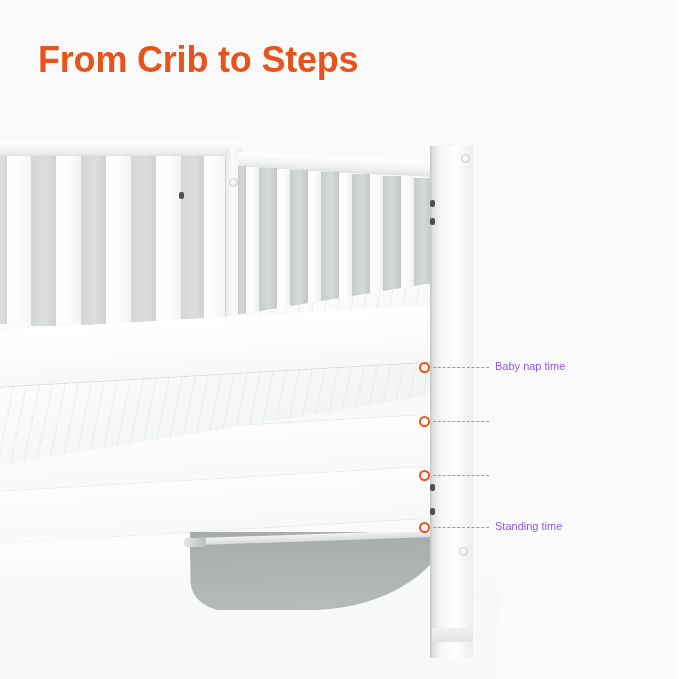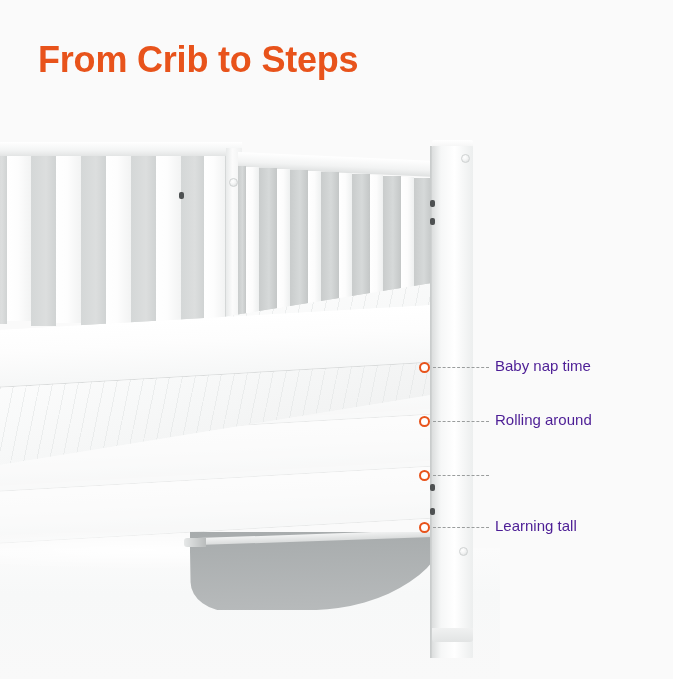--- a/index.html
+++ b/index.html
@@ -276,22 +276,22 @@
   }
   .leader {
     position: absolute;
     left: 14px;
     top: 9px;
     height: 0;
     border-top: 1px dashed #9a9d9d;
   }
   .callout-label {
     position: absolute;
-    font-size: 15px;
-    color: #4c1d95;
+    font-size: 11px;
+    color: #8b5cf6;
     line-height: 20px;
     white-space: nowrap;
   }
 </style>
 </head>
 <body>
 
 <div id="stage">
 
   <div id="title">From Crib to Steps</div>
@@ -379,26 +379,25 @@
   <div class="callout" style="left:419px; top:358px;">
     <span class="marker"></span>
     <span class="leader" style="width:56px;"></span>
   </div>
   <div class="callout-label" style="left:495px; top:356px;">Baby nap time</div>
 
   <div class="callout" style="left:419px; top:412px;">
     <span class="marker"></span>
     <span class="leader" style="width:56px;"></span>
   </div>
-  <div class="callout-label" style="left:495px; top:410px;">Rolling around</div>
 
   <div class="callout" style="left:419px; top:466px;">
     <span class="marker"></span>
     <span class="leader" style="width:56px;"></span>
   </div>
 
   <div class="callout" style="left:419px; top:518px;">
     <span class="marker"></span>
     <span class="leader" style="width:56px;"></span>
   </div>
-  <div class="callout-label" style="left:495px; top:516px;">Learning tall</div>
+  <div class="callout-label" style="left:495px; top:516px;">Standing time</div>
 
 </div>
 
 </body></html>

